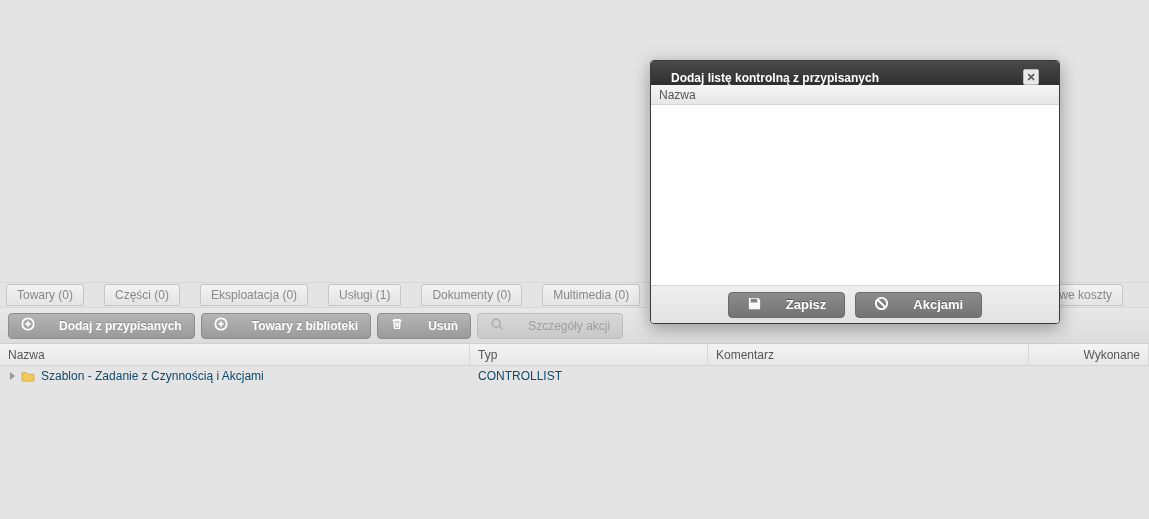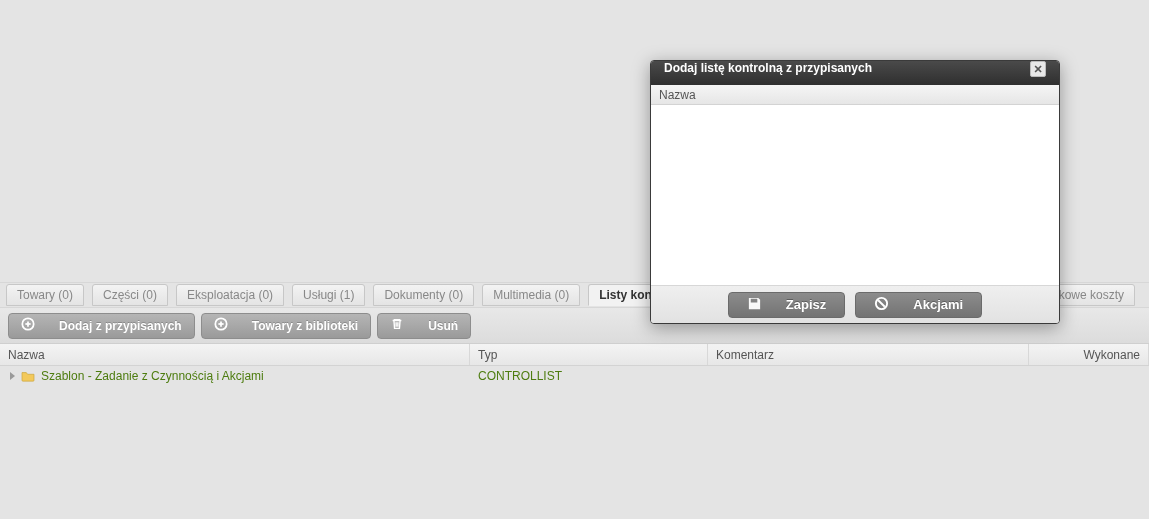--- a/index.html
+++ b/index.html
@@ -23,21 +23,21 @@
     align-items: center;
     padding: 0 6px;
     background: #e4e4e4;
     border-top: 1px solid #d7d7d7;
     border-bottom: 1px solid #d7d7d7;
   }
   .tab {
     height: 22px;
     line-height: 20px;
     padding: 0 10px;
-    margin-right: 8px;
+    margin-right: 20px;
     border: 1px solid #c7c7c7;
     border-radius: 3px 3px 0 0;
     background: linear-gradient(#f3f3f3, #e4e4e4);
     color: #888;
     cursor: pointer;
     white-space: nowrap;
   }
   .tab.active {
     background: #f2f2f2;
     color: #333;
@@ -112,21 +112,21 @@
     left: 0;
     right: 0;
     bottom: 0;
     background: #e4e4e4;
   }
   .row {
     display: flex;
     align-items: center;
     height: 20px;
     background: #e4e4e4;
-    color: #4d7c0f;
+    color: #0c4a6e;
     font-size: 12px;
   }
   .td { padding: 0 8px; display: flex; align-items: center; gap: 6px; }
   .tree-toggle {
     width: 0; height: 0;
     border-top: 4px solid transparent;
     border-bottom: 4px solid transparent;
     border-left: 5px solid #9a9a9a;
     margin-left: 2px;
     cursor: pointer;
@@ -145,22 +145,22 @@
     box-shadow: 0 4px 18px rgba(0,0,0,0.35);
     overflow: hidden;
   }
   .modal-title {
     height: 24px;
     background: linear-gradient(#4a4a4a, #2f2f2f);
     color: #fff;
     font-weight: bold;
     font-size: 12px;
     display: flex;
-    align-items: flex-start;
-    padding: 0 13px;
+    align-items: flex-end;
+    padding: 0 20px;
   }
   .modal-close {
     width: 16px; height: 16px;
     background: #e8e8e8;
     border: 1px solid #bbb;
     border-radius: 2px;
     margin-left: auto;
     display: flex; align-items: center; justify-content: center;
     cursor: pointer;
     color: #555;
@@ -247,20 +247,29 @@
       <svg viewBox="0 0 16 16" fill="none" stroke="#fff" stroke-width="1.6">
           <path d="M3 4h10"></path>
           <path d="M5 4V3h6v1"></path>
           <path d="M4.5 4l.7 9h5.6l.7-9"></path>
           <line x1="7" y1="6" x2="7" y2="11"></line>
           <line x1="9" y1="6" x2="9" y2="11"></line>
         </svg>
     </span>
     <span>Usuń</span>
   </button>
+  <button class="tbtn muted">
+    <span>
+      <svg viewBox="0 0 16 16" fill="none" stroke="#9e9e9e" stroke-width="2">
+          <circle cx="7" cy="7" r="4.5"></circle>
+          <line x1="10.5" y1="10.5" x2="14" y2="14"></line>
+        </svg>
+    </span>
+    <span>Szczegóły akcji</span>
+  </button>
 </div>
 
 <div class="thead">
   <div class="th col-name">Nazwa</div>
   <div class="th col-type">Typ</div>
   <div class="th col-comment">Komentarz</div>
   <div class="th col-done">Wykonane</div>
 </div>
 
 <div class="tbody">

